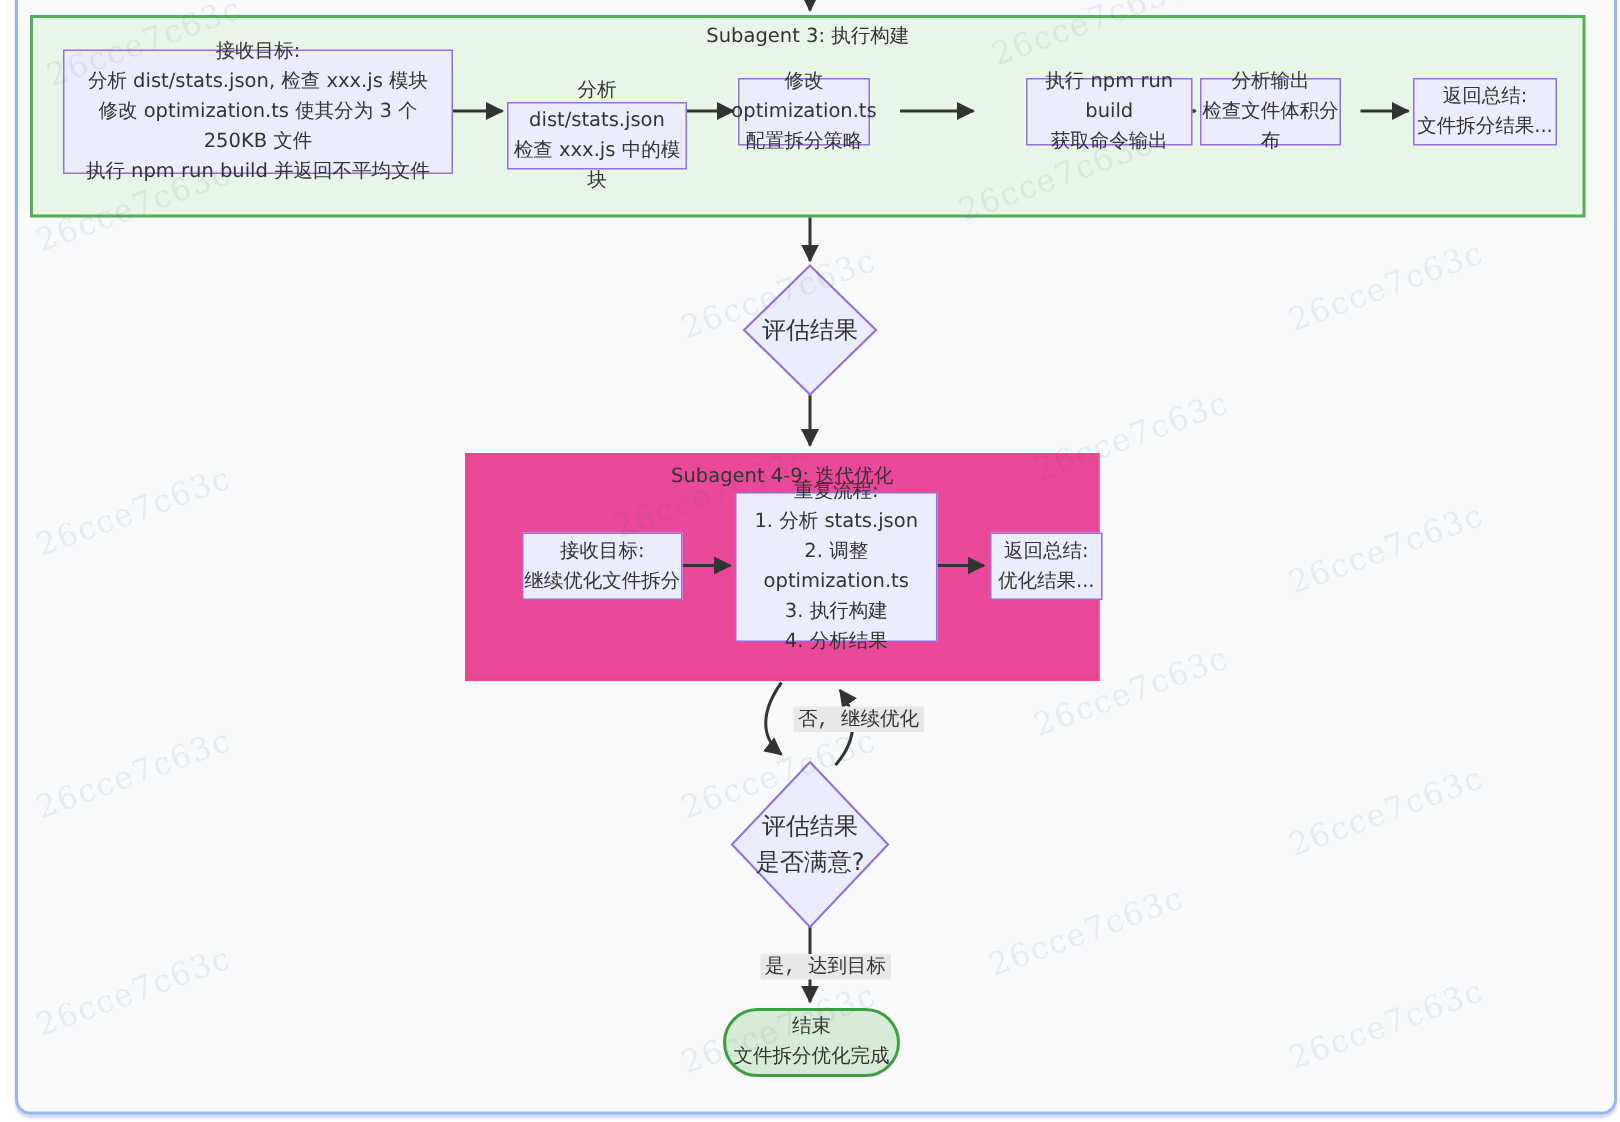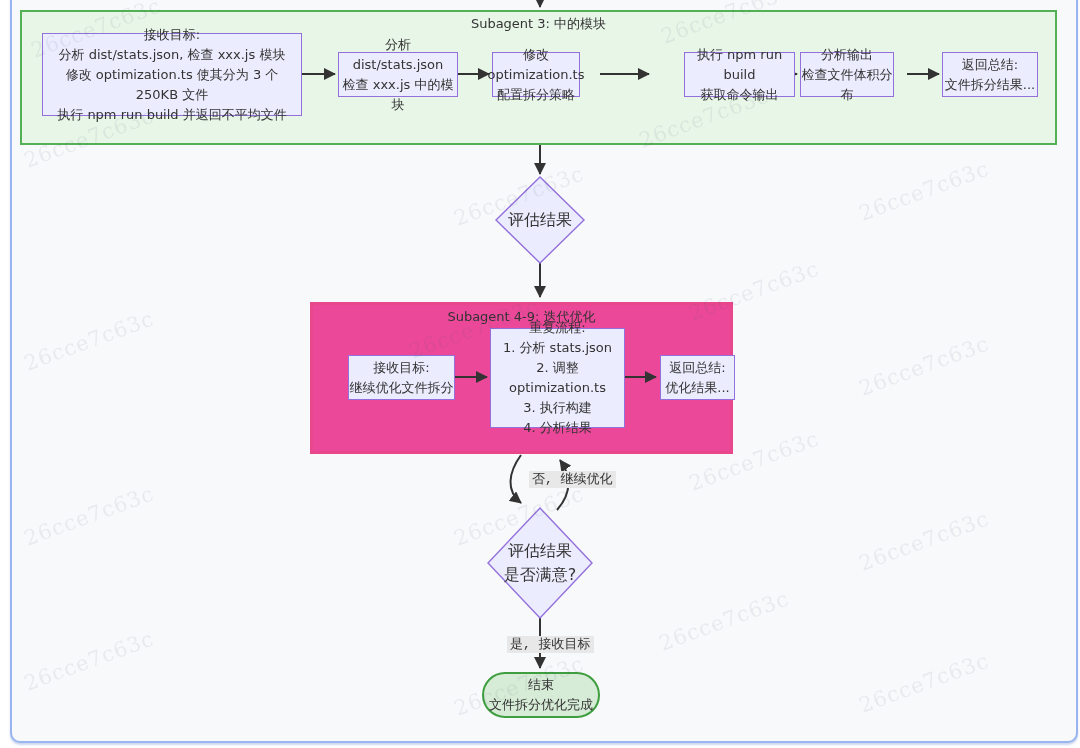--- a/index.html
+++ b/index.html
@@ -30,21 +30,21 @@
     font-family:"DejaVu Serif","Liberation Serif",serif;font-size:21px;letter-spacing:1px;
     transform:rotate(-20deg);pointer-events:none;white-space:nowrap;}
 </style>
 </head>
 <body>
 
 <div class="stage">
   <div class="frame"></div>
 
   <div class="cluster cluster-green">
-    <div class="cluster-title">Subagent 3: 中的模块</div>
+    <div class="cluster-title">Subagent 3: 执行构建</div>
   </div>
 
   <div class="cluster cluster-pink">
     <div class="cluster-title">Subagent 4-9: 迭代优化</div>
   </div>
 
   <svg class="edges" width="1080" height="748" viewBox="0 0 1080 748">
     <defs>
       <marker id="ah" markerUnits="userSpaceOnUse" markerWidth="12" markerHeight="12" viewBox="0 0 12 12" refX="11" refY="6" orient="auto">
         <path d="M0,0 L12,6 L0,12 z" fill="#333333"></path>
@@ -68,21 +68,21 @@
     <g fill="#ECECFF" stroke="#9370DB" stroke-width="1.4">
       <polygon points="540,177 584,220 540,263 496,220"></polygon>
       <polygon points="540,508 592,563 540,618 488,563"></polygon>
     </g>
   </svg>
 
   <div class="node" style="left:42px;top:33px;width:260px;height:83px;">接收目标:
 分析 dist/stats.json, 检查 xxx.js 模块
 修改 optimization.ts 使其分为 3 个 250KB 文件
 执行 npm run build 并返回不平均文件</div>
-  <div class="node" style="left:338px;top:52px;width:120px;height:45px;">分析 dist/stats.json
+  <div class="node" style="left:338px;top:68px;width:120px;height:45px;">分析 dist/stats.json
 检查 xxx.js 中的模块</div>
   <div class="node" style="left:492px;top:52px;width:88px;height:45px;">修改 optimization.ts
 配置拆分策略</div>
   <div class="node" style="left:652px;top:52px;width:111px;height:45px;margin-left:32px;">执行 npm run build
 获取命令输出</div>
   <div class="node" style="left:800px;top:52px;width:94px;height:45px;">分析输出
 检查文件体积分布</div>
   <div class="node" style="left:942px;top:52px;width:96px;height:45px;">返回总结:
 文件拆分结果...</div>
 
@@ -92,21 +92,21 @@
 继续优化文件拆分</div>
   <div class="node" style="left:490px;top:328px;width:135px;height:100px;">重复流程:
 1. 分析 stats.json
 2. 调整 optimization.ts
 3. 执行构建
 4. 分析结果</div>
   <div class="node" style="left:660px;top:355px;width:75px;height:45px;">返回总结:
 优化结果...</div>
 
   <div class="edge-label" style="left:529px;top:471px;">否, 继续优化</div>
-  <div class="edge-label" style="left:507px;top:636px;">是, 接收目标</div>
+  <div class="edge-label" style="left:507px;top:636px;">是, 达到目标</div>
 
   <div class="diamond-text" style="left:480px;top:539px;width:120px;">评估结果
 是否满意?</div>
 
   <div class="end-node">结束
 文件拆分优化完成</div>
 <span class="watermark" style="left: 28px; top: 16px;">26cce7c63c</span>
     <span class="watermark" style="left: 658px; top: 2px;">26cce7c63c</span>
     <span class="watermark" style="left: 21px; top: 126px;">26cce7c63c</span>
     <span class="watermark" style="left: 636px; top: 106px;">26cce7c63c</span>

